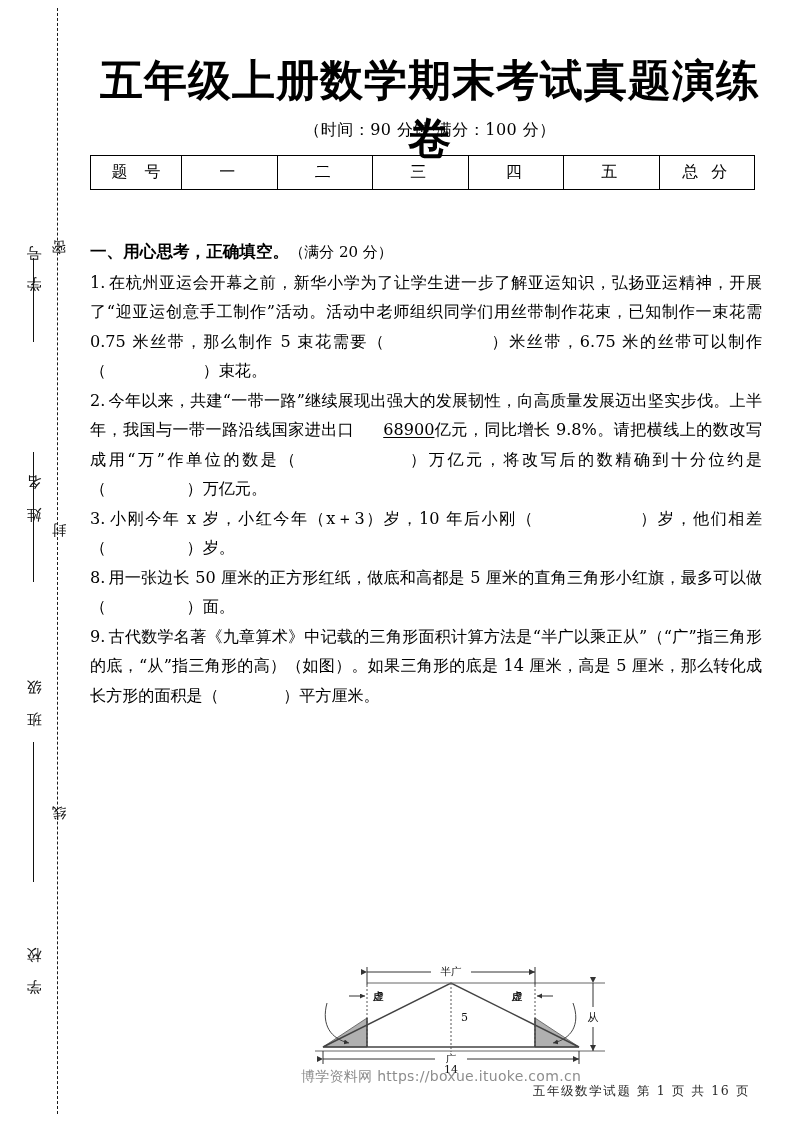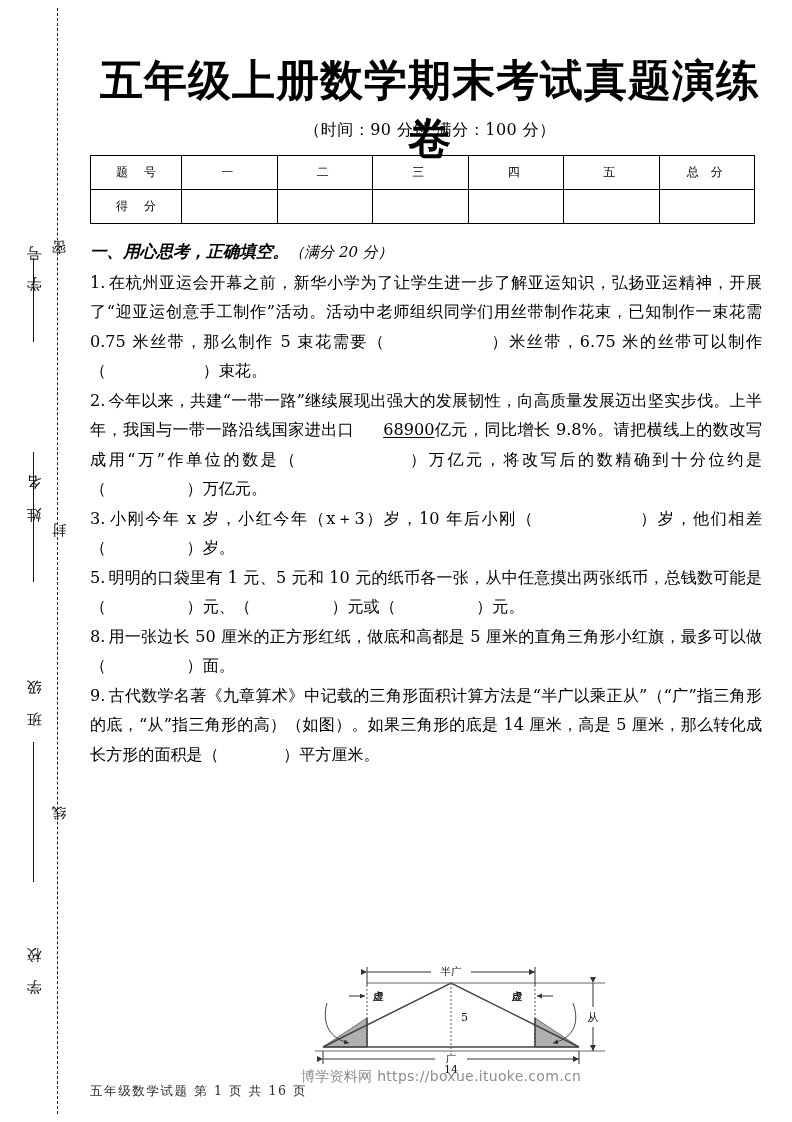--- a/index.html
+++ b/index.html
@@ -84,21 +84,21 @@
     left: 0px; top: 155px;
     width: 665px;
     border-collapse: collapse;
     table-layout: fixed;
   }
   #score-table td {
     border: 1.4px solid #000;
     height: 33px;
     text-align: center;
     vertical-align: middle;
-    font-size: 12px;
+    font-size: 16px;
     letter-spacing: 4px;
     padding: 0;
   }
   #score-table td.rowhead {
     width: 90px;
     letter-spacing: 6px;
     text-indent: 6px;
   }
 
   
@@ -106,21 +106,20 @@
     position: absolute;
     left: 0px; top: 237px;
     width: 672px;
     font-size: 16.1px;
     line-height: 29.5px;
     text-align: justify;
   }
   .sect-head {
     font-weight: bold;
     font-size: 16.6px;
-    font-style: italic;
   }
   .sect-head .score-note {
     font-weight: normal;
     font-size: 15px;
   }
   .q {
     text-indent: 0;
     margin: 0;
   }
   .q .qnum {
@@ -147,21 +146,21 @@
     text-align: center;
     font-family: "DejaVu Sans", "Liberation Sans", sans-serif;
     font-size: 14px;
     color: #8d8d8d;
     letter-spacing: 0.3px;
   }
   #page-footer {
     position: absolute;
     left: 0; top: 1083px;
     width: 660px;
-    text-align: left;
+    text-align: right;
     font-size: 12.5px;
     color: #2b2b2b;
     letter-spacing: 1.6px;
   }
 </style>
 </head>
 <body>
 
 <div id="seal-margin">
   <div class="dashed-line"></div>
@@ -190,44 +189,34 @@
     <tbody>
       <tr>
         <td class="rowhead">题 号</td>
         <td>一</td>
         <td>二</td>
         <td>三</td>
         <td>四</td>
         <td>五</td>
         <td>总 分</td>
       </tr>
-      <tr>
-        <td class="rowhead">得 分</td>
-        <td></td>
-        <td></td>
-        <td></td>
-        <td></td>
-        <td></td>
-        <td></td>
-      </tr>
     </tbody>
   </table>
 
   <div id="body-text">
 
     <div class="sect-head"><span>一、用心思考，正确填空。</span><span class="score-note">（满分 20 分）</span></div>
 
     <div class="q"><span class="qnum">1.</span><span>在杭州亚运会开幕之前，新华小学为了让学生进一步了解亚运知识，弘扬亚运精神，开展了“迎亚运创意手工制作”活动。活动中老师组织同学们用丝带制作花束，已知制作一束花需 0.75 米丝带，那么制作 5 束花需要（　　　　　　）米丝带，6.75 米的丝带可以制作（　　　　　　）束花。</span></div>
 
     <div class="q"><span class="qnum">2.</span><span>今年以来，共建“一带一路”继续展现出强大的发展韧性，向高质量发展迈出坚实步伐。上半年，我国与一带一路沿线国家进出口</span><span class="uline">68900</span><span>亿元，同比增长 9.8%。请把横线上的数改写成用“万”作单位的数是（　　　　　　）万亿元，将改写后的数精确到十分位约是（　　　　　）万亿元。</span></div>
 
     <div class="q"><span class="qnum">3.</span><span>小刚今年 x 岁，小红今年（x＋3）岁，10 年后小刚（　　　　　　）岁，他们相差（　　　　　）岁。</span></div>
 
 
-    <div class="q"><span class="qnum">5.</span><span>明明的口袋里有 1 元、5 元和 10 元的纸币各一张，从中任意摸出两张纸币，总钱数可能是（　　　　　）元、（　　　　　）元或（　　　　　）元。</span></div>
 
 
 
     <div class="q"><span class="qnum">8.</span><span>用一张边长 50 厘米的正方形红纸，做底和高都是 5 厘米的直角三角形小红旗，最多可以做（　　　　　）面。</span></div>
 
     <div class="q"><span class="qnum">9.</span><span>古代数学名著《九章算术》中记载的三角形面积计算方法是“半广以乘正从”（“广”指三角形的底，“从”指三角形的高）（如图）。如果三角形的底是 14 厘米，高是 5 厘米，那么转化成长方形的面积是（　　　　）平方厘米。</span></div>
 
   </div>
 
   <div id="figure">

